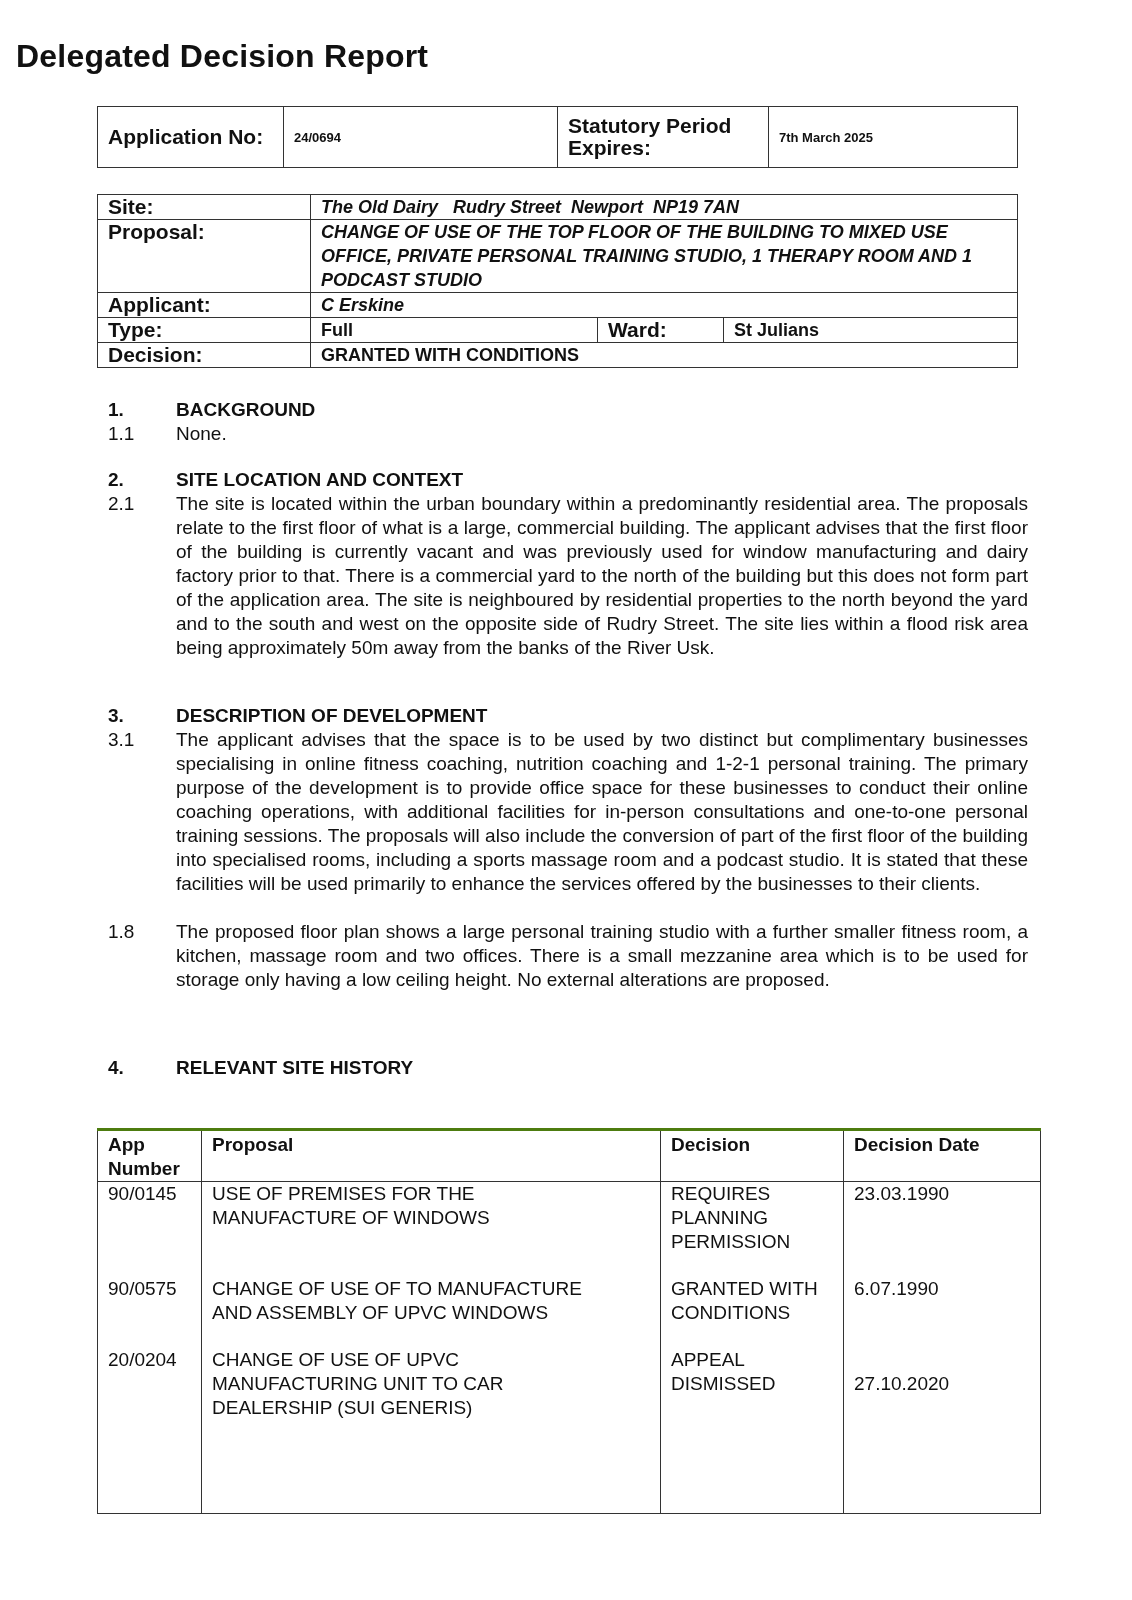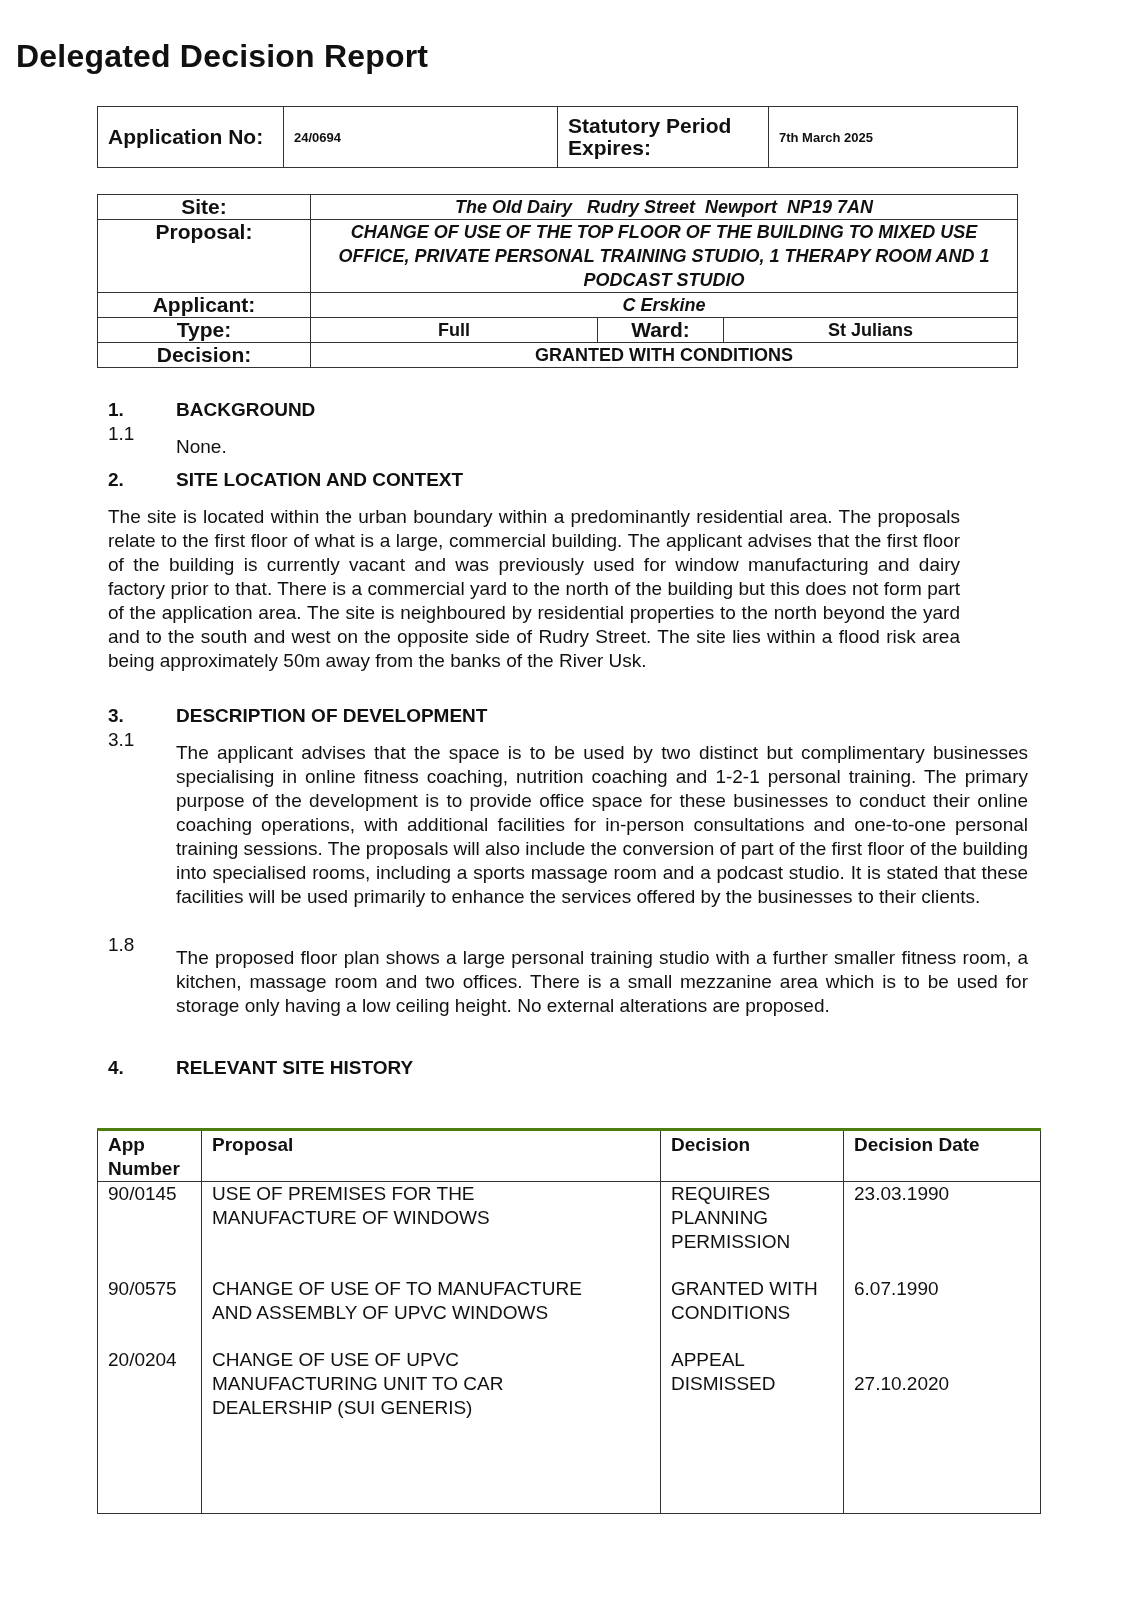--- a/index.html
+++ b/index.html
@@ -17,31 +17,31 @@
     border-collapse: collapse; table-layout: fixed;
   }
   .hdr-table td { border: 1px solid #333; padding: 0 10px; vertical-align: middle; }
   .hdr-label { font-size: 21px; font-weight: bold; }
   .hdr-val { font-size: 13px; font-weight: bold; }
   
   .info-table {
     position: absolute; left: 97px; top: 194px; width: 920px;
     border-collapse: collapse; table-layout: fixed;
   }
-  .info-table td { border: 1px solid #333; padding: 0 10px; vertical-align: top; line-height: 24px; text-align: center; }
+  .info-table td { border: 1px solid #333; padding: 0 10px; vertical-align: top; line-height: 24px; }
   .info-label { font-size: 21px; font-weight: bold; }
   .info-val { font-size: 18px; font-weight: bold; margin-top: 34px; }
   .info-val.italic { font-style: italic; }
   
   .section { position: absolute; left: 108px; width: 920px; }
   .sec-head { display: flex; font-size: 19px; font-weight: bold; line-height: 24px; }
   .sec-num { width: 68px; flex: none; }
   .para { display: flex; font-size: 19px; line-height: 24px; }
   .para-num { width: 68px; flex: none; }
-  .para-text { width: 852px; text-align: justify; margin-top: 13px; }
+  .para-text { width: 852px; text-align: justify; }
   
   .hist-table {
     position: absolute; left: 97px; top: 1128px; width: 943px; height: 386px;
     border-collapse: collapse; table-layout: fixed;
   }
   .hist-table th, .hist-table td {
     border-left: 1px solid #333; border-right: 1px solid #333;
     padding: 0 10px; text-align: left; vertical-align: top;
     font-size: 19px; line-height: 24px;
   }
@@ -115,20 +115,21 @@
     <span class="para-text">None.</span>
   </div>
 </div>
 
 <div class="section" style="top:468px">
   <div class="sec-head">
     <span class="sec-num">2.</span>
     <span>SITE LOCATION AND CONTEXT</span>
   </div>
   <div class="para">
+    <span class="para-num">2.1</span>
     <span class="para-text">The site is located within the urban boundary within a predominantly residential area. The proposals relate to the first floor of what is a large, commercial building. The applicant advises that the first floor of the building is currently vacant and was previously used for window manufacturing and dairy factory prior to that. There is a commercial yard to the north of the building but this does not form part of the application area. The site is neighboured by residential properties to the north beyond the yard and to the south and west on the opposite side of Rudry Street. The site lies within a flood risk area being approximately 50m away from the banks of the River Usk.</span>
   </div>
 </div>
 
 <div class="section" style="top:704px">
   <div class="sec-head">
     <span class="sec-num">3.</span>
     <span>DESCRIPTION OF DEVELOPMENT</span>
   </div>
   <div class="para">

